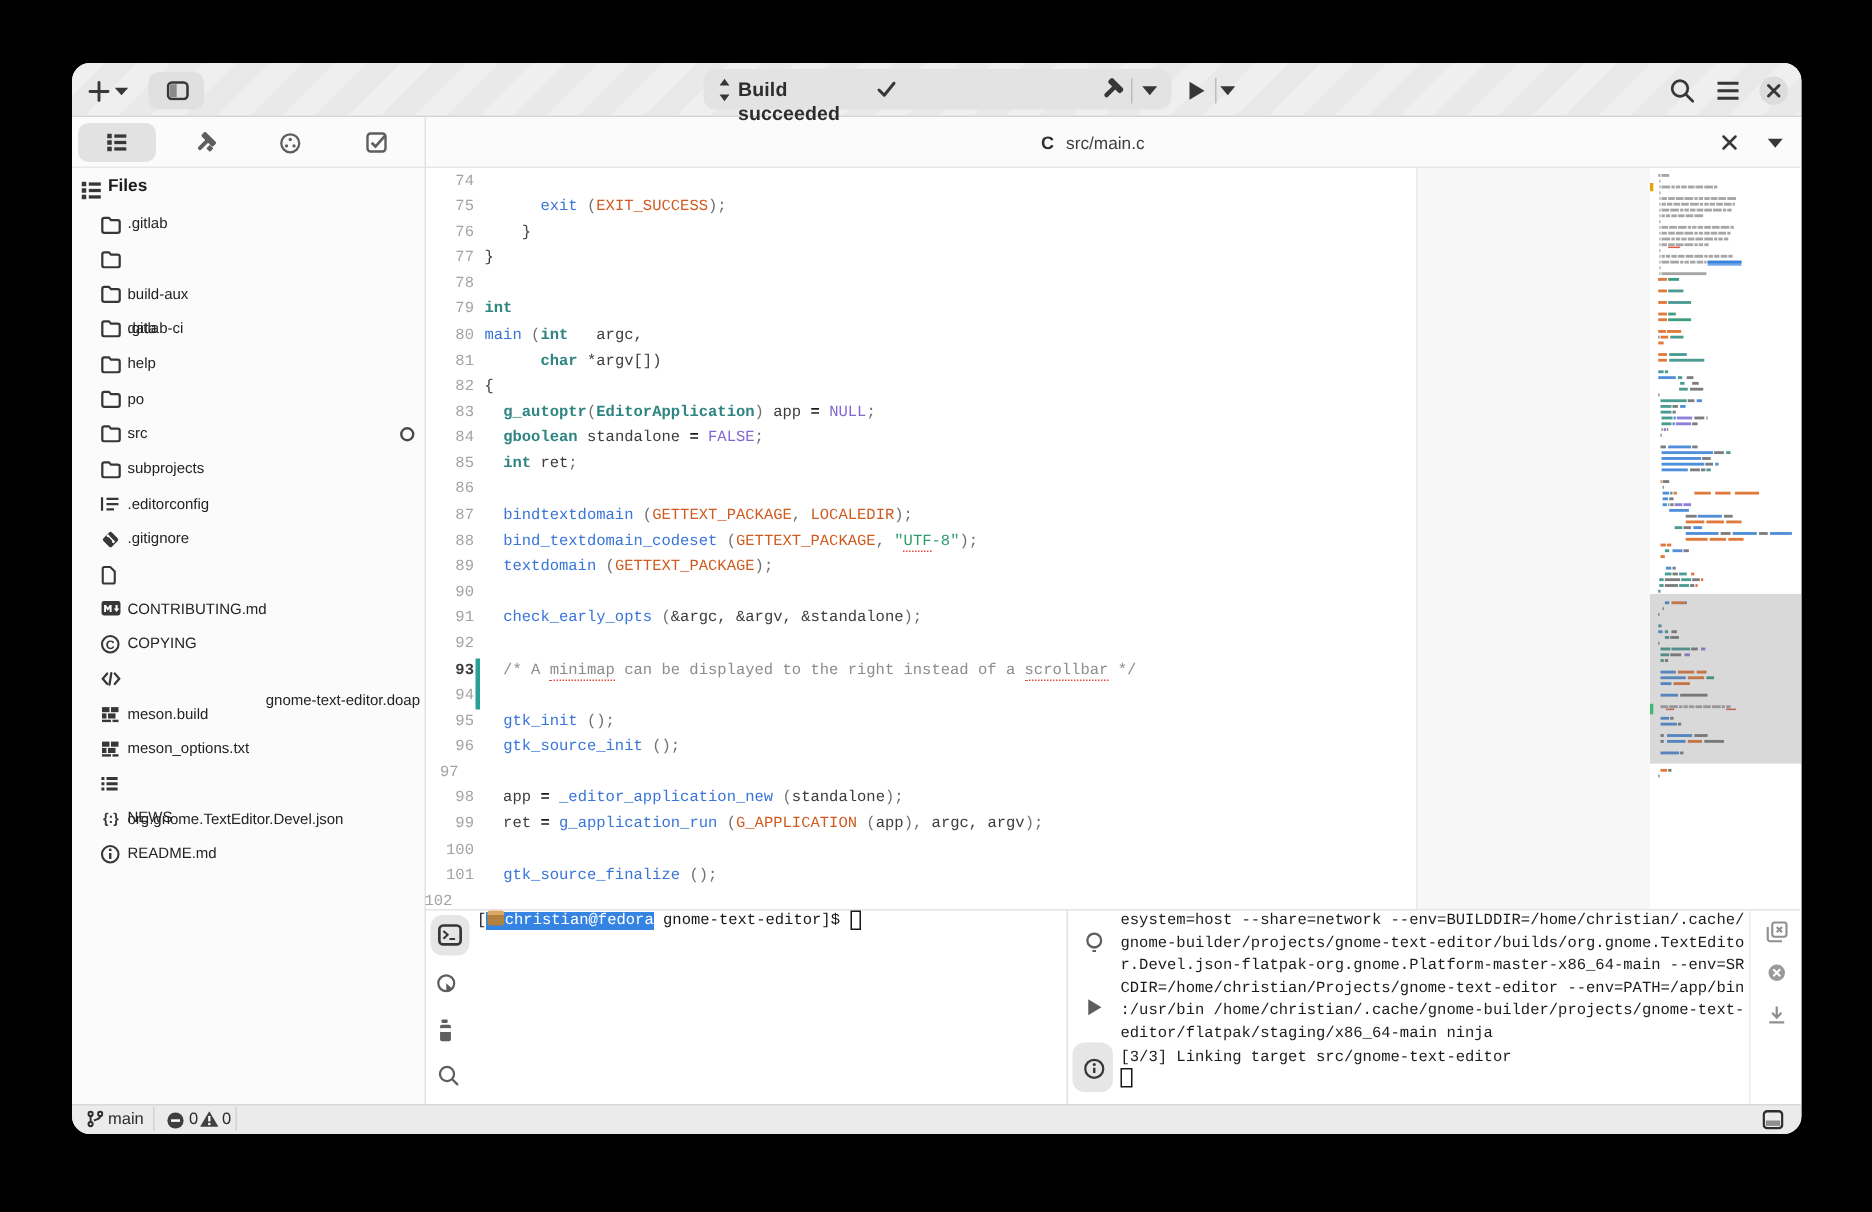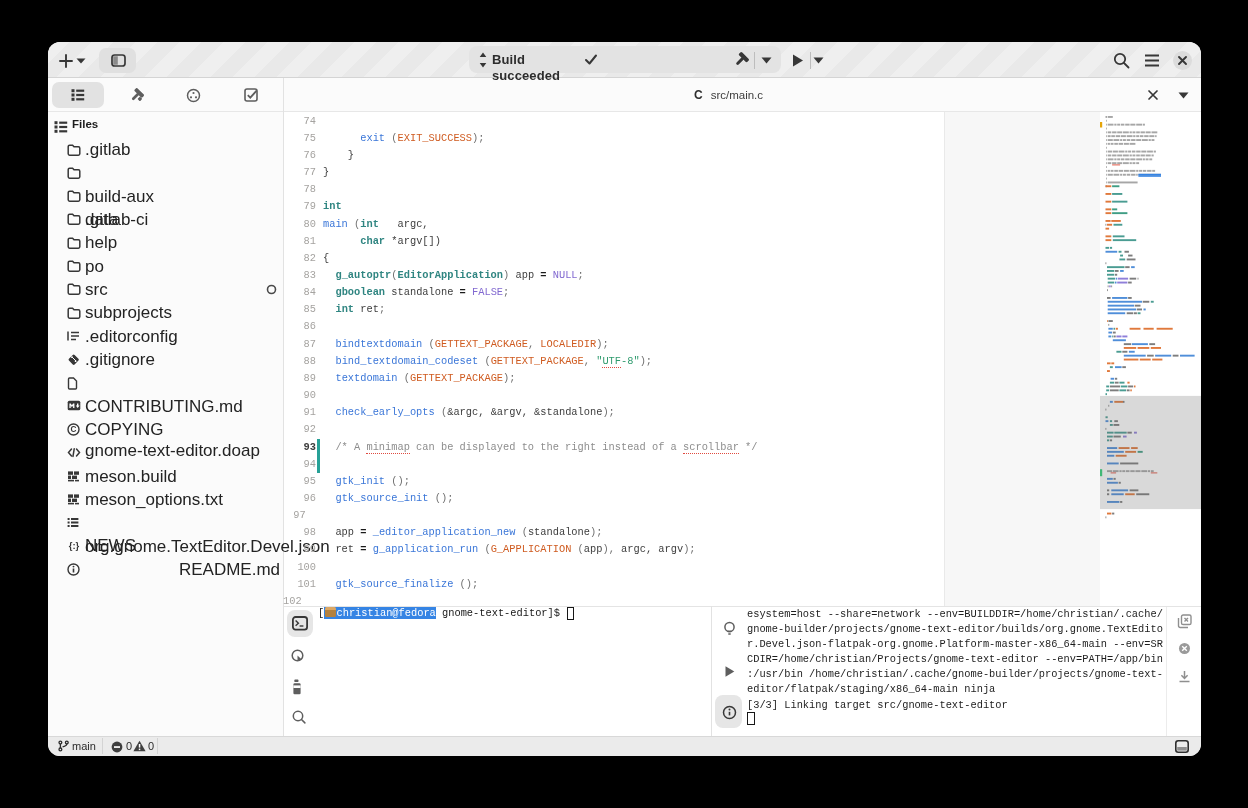--- a/index.html
+++ b/index.html
@@ -10,21 +10,21 @@
 .mono{font-family:"Liberation Mono",monospace;font-size:10.35px;white-space:pre}
 .k{color:#2f8581;font-weight:bold}
 .f{color:#3a76d8}
 .c{color:#cf5b20}
 .p{color:#707070}
 .m{color:#8d8d8d}
 .s{color:#2f9b6e}
 .n{color:#8168d0}
 .o{color:#1a1a1a;font-weight:bold}
 .u{border-bottom:1.4px dotted #e04a3f}
-.lbl{font-size:17px;color:#232323;white-space:nowrap;line-height:23.33px}
+.lbl{font-size:10px;color:#232323;white-space:nowrap;line-height:23.33px}
 
 </style></head><body>
 <div id="win">
 <div class="" style="left:0px;top:0px;width:1153px;height:36px;background:repeating-linear-gradient(135deg,#efefef 0 15.5px,#e9e9e9 15.5px 31px);border-bottom:1px solid #d4d4d4;"></div>
 <div class="" style="left:0px;top:36px;width:1153px;height:34px;background:#fbfbfb;border-bottom:1px solid #e7e7e7;"></div>
 <div class="" style="left:0px;top:70px;width:235px;height:624px;background:#fbfbfb;"></div>
 <div class="" style="left:235px;top:70px;width:918px;height:494px;background:#ffffff;"></div>
 <div class="" style="left:896px;top:70px;width:156px;height:494px;background:#f7f7f7;border-left:1px solid #e9e9e9;"></div>
 <div class="" style="left:235px;top:564px;width:918px;height:130px;background:#ffffff;border-top:1px solid #e4e4e4;"></div>
 <div class="" style="left:0px;top:694px;width:1153px;height:20px;background:#ebebeb;border-top:1px solid #d8d8d8;"></div>
@@ -178,21 +178,21 @@
     </svg>
 <div class="lbl" style="left:37px;top:352.5299999999998px;width:195px;height:23.33px;">CONTRIBUTING.md</div>
 <svg style="left:19px;top:381.4599999999998px" width="13" height="13" viewBox="0 0 13 13">
       <circle cx="6.5" cy="6.5" r="5.5" fill="none" stroke="#373737" stroke-width="1.4"></circle>
       <text x="6.5" y="9.4" font-size="8.2" font-weight="bold" text-anchor="middle" fill="#373737" font-family="Liberation Sans">C</text>
     </svg>
 <div class="lbl" style="left:37px;top:375.8599999999998px;width:195px;height:23.33px;">COPYING</div>
 <svg style="left:19px;top:404.7899999999998px" width="14" height="11" viewBox="0 0 14 11">
       <path d="M4.5 2 1.5 5.5 4.5 9M9.5 2l3 3.5-3 3.5M7.2 1.8 6 9.4" stroke="#373737" stroke-width="1.5" fill="none" stroke-linecap="round"></path>
     </svg>
-<div class="lbl" style="left:37px;top:397px;width:195px;height:23.33px;">gnome-text-editor.doap</div>
+<div class="lbl" style="left:37px;top:414px;width:195px;height:23.33px;text-align:right;">gnome-text-editor.doap</div>
 <svg style="left:19px;top:428.1199999999998px" width="13" height="12" viewBox="0 0 13 12">
       <g fill="#373737">
         <rect x="1" y="1.4" width="5" height="3.4"></rect>
         <rect x="7" y="1.4" width="5" height="3.4"></rect>
         <rect x="1" y="5.6" width="3" height="3.4"></rect>
         <rect x="5" y="5.6" width="5" height="3.4"></rect>
         <rect x="1" y="9.8" width="6" height="1.6"></rect>
         <rect x="8" y="9.8" width="4" height="1.6"></rect>
       </g>
     </svg>
@@ -221,21 +221,21 @@
 <div class="lbl" style="left:37px;top:469.1799999999997px;width:195px;height:23.33px;margin-top:23px;">NEWS</div>
 <svg style="left:19px;top:498.1099999999998px" width="14" height="11" viewBox="0 0 14 11">
       <text x="7" y="8.8" font-size="9.5" font-weight="bold" text-anchor="middle" fill="#373737" font-family="Liberation Sans">{:}</text>
     </svg>
 <div class="lbl" style="left:37px;top:492.50999999999976px;width:195px;height:23.33px;">org.gnome.TextEditor.Devel.json</div>
 <svg style="left:19px;top:521.4399999999998px" width="13" height="13" viewBox="0 0 13 13">
       <circle cx="6.5" cy="6.5" r="5.5" fill="none" stroke="#373737" stroke-width="1.4"></circle>
       <path d="M6.5 5.6v4" stroke="#373737" stroke-width="1.6"></path>
       <circle cx="6.5" cy="3.6" r="0.95" fill="#373737"></circle>
     </svg>
-<div class="lbl" style="left:37px;top:515.8399999999998px;width:195px;height:23.33px;text-align:right;">README.md</div>
+<div class="lbl" style="left:37px;top:515.8399999999998px;width:195px;height:23.33px;">README.md</div>
 <div class="mono" style="left:235px;top:70.65px;width:33px;height:17.15px;line-height:17.15px;text-align:right;color:#a5a3a0">74</div>
 <div class="mono" style="left:235px;top:87.79999999999998px;width:33px;height:17.15px;line-height:17.15px;text-align:right;color:#a5a3a0">75</div>
 <div class="mono" style="left:275.0px;top:87.79999999999998px;height:17.15px;line-height:17.15px;color:#3d3d3d">&nbsp;&nbsp;&nbsp;&nbsp;&nbsp;&nbsp;<span class="f">exit</span>&nbsp;<span class="p">(</span><span class="c">EXIT_SUCCESS</span><span class="p">);</span></div>
 <div class="mono" style="left:235px;top:104.94999999999999px;width:33px;height:17.15px;line-height:17.15px;text-align:right;color:#a5a3a0">76</div>
 <div class="mono" style="left:275.0px;top:104.94999999999999px;height:17.15px;line-height:17.15px;color:#3d3d3d">&nbsp;&nbsp;&nbsp;&nbsp;}</div>
 <div class="mono" style="left:235px;top:122.1px;width:33px;height:17.15px;line-height:17.15px;text-align:right;color:#a5a3a0">77</div>
 <div class="mono" style="left:275.0px;top:122.1px;height:17.15px;line-height:17.15px;color:#3d3d3d">}</div>
 <div class="mono" style="left:235px;top:139.25px;width:33px;height:17.15px;line-height:17.15px;text-align:right;color:#a5a3a0">78</div>
 <div class="mono" style="left:235px;top:156.39999999999998px;width:33px;height:17.15px;line-height:17.15px;text-align:right;color:#a5a3a0">79</div>
 <div class="mono" style="left:275.0px;top:156.39999999999998px;height:17.15px;line-height:17.15px;color:#3d3d3d"><span class="k">int</span></div>

